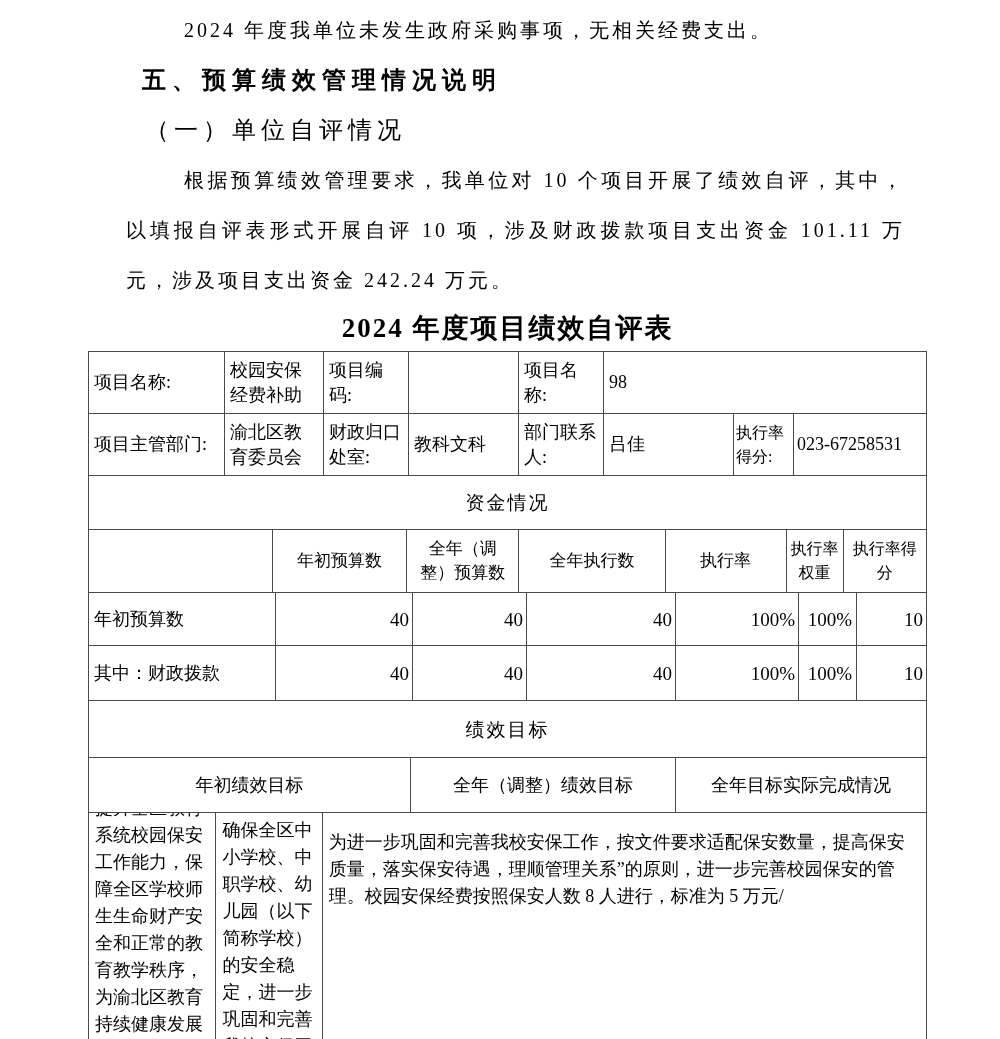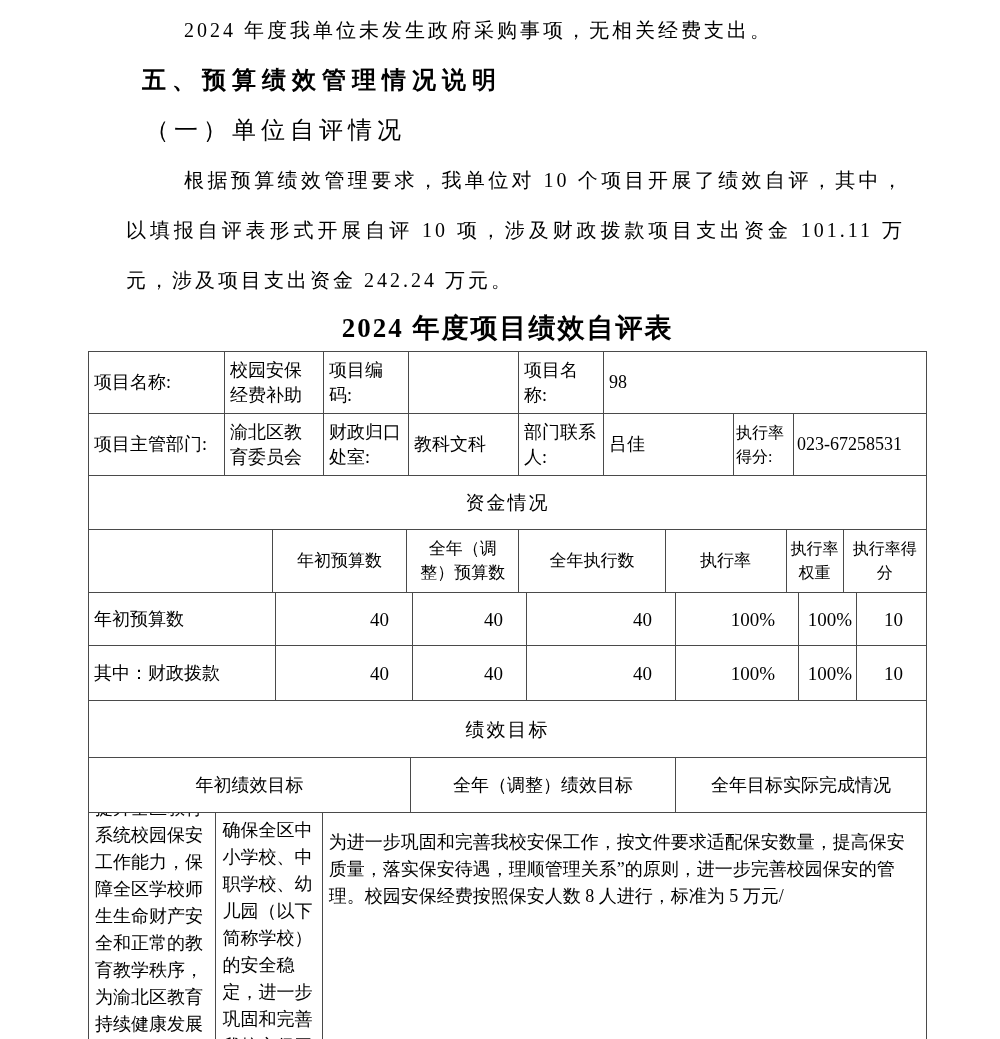--- a/index.html
+++ b/index.html
@@ -39,21 +39,21 @@
     font-size:18px;
   }
   .trow { display:flex; width:100%; }
   .cell {
     border-right:1px solid #4a4a4a; border-bottom:1px solid #4a4a4a;
     display:flex; align-items:center;
     padding:2px 5px; line-height:25px; overflow:hidden;
   }
   .grow { flex:1 1 auto; }
   .center { justify-content:center; text-align:center; }
-  .num { justify-content:flex-end; text-align:right; padding-right:23px; font-size:19px; }
+  .num { justify-content:flex-end; text-align:right; padding-right:3px; font-size:19px; }
   .banner { height:54px; font-size:19px; letter-spacing:2px; }
   .fhead { line-height:24px; font-size:17px; }
   .fhead-narrow { font-size:16px; padding:2px; }
   .goal-cell { align-items:center; line-height:27px; font-size:18px; padding:4px 6px; }
   .goal-cell.top { align-items:flex-start; }
   .goal-cell.top-pad { align-items:flex-start; padding-top:16px; }
 </style>
 </head>
 <body>
 

